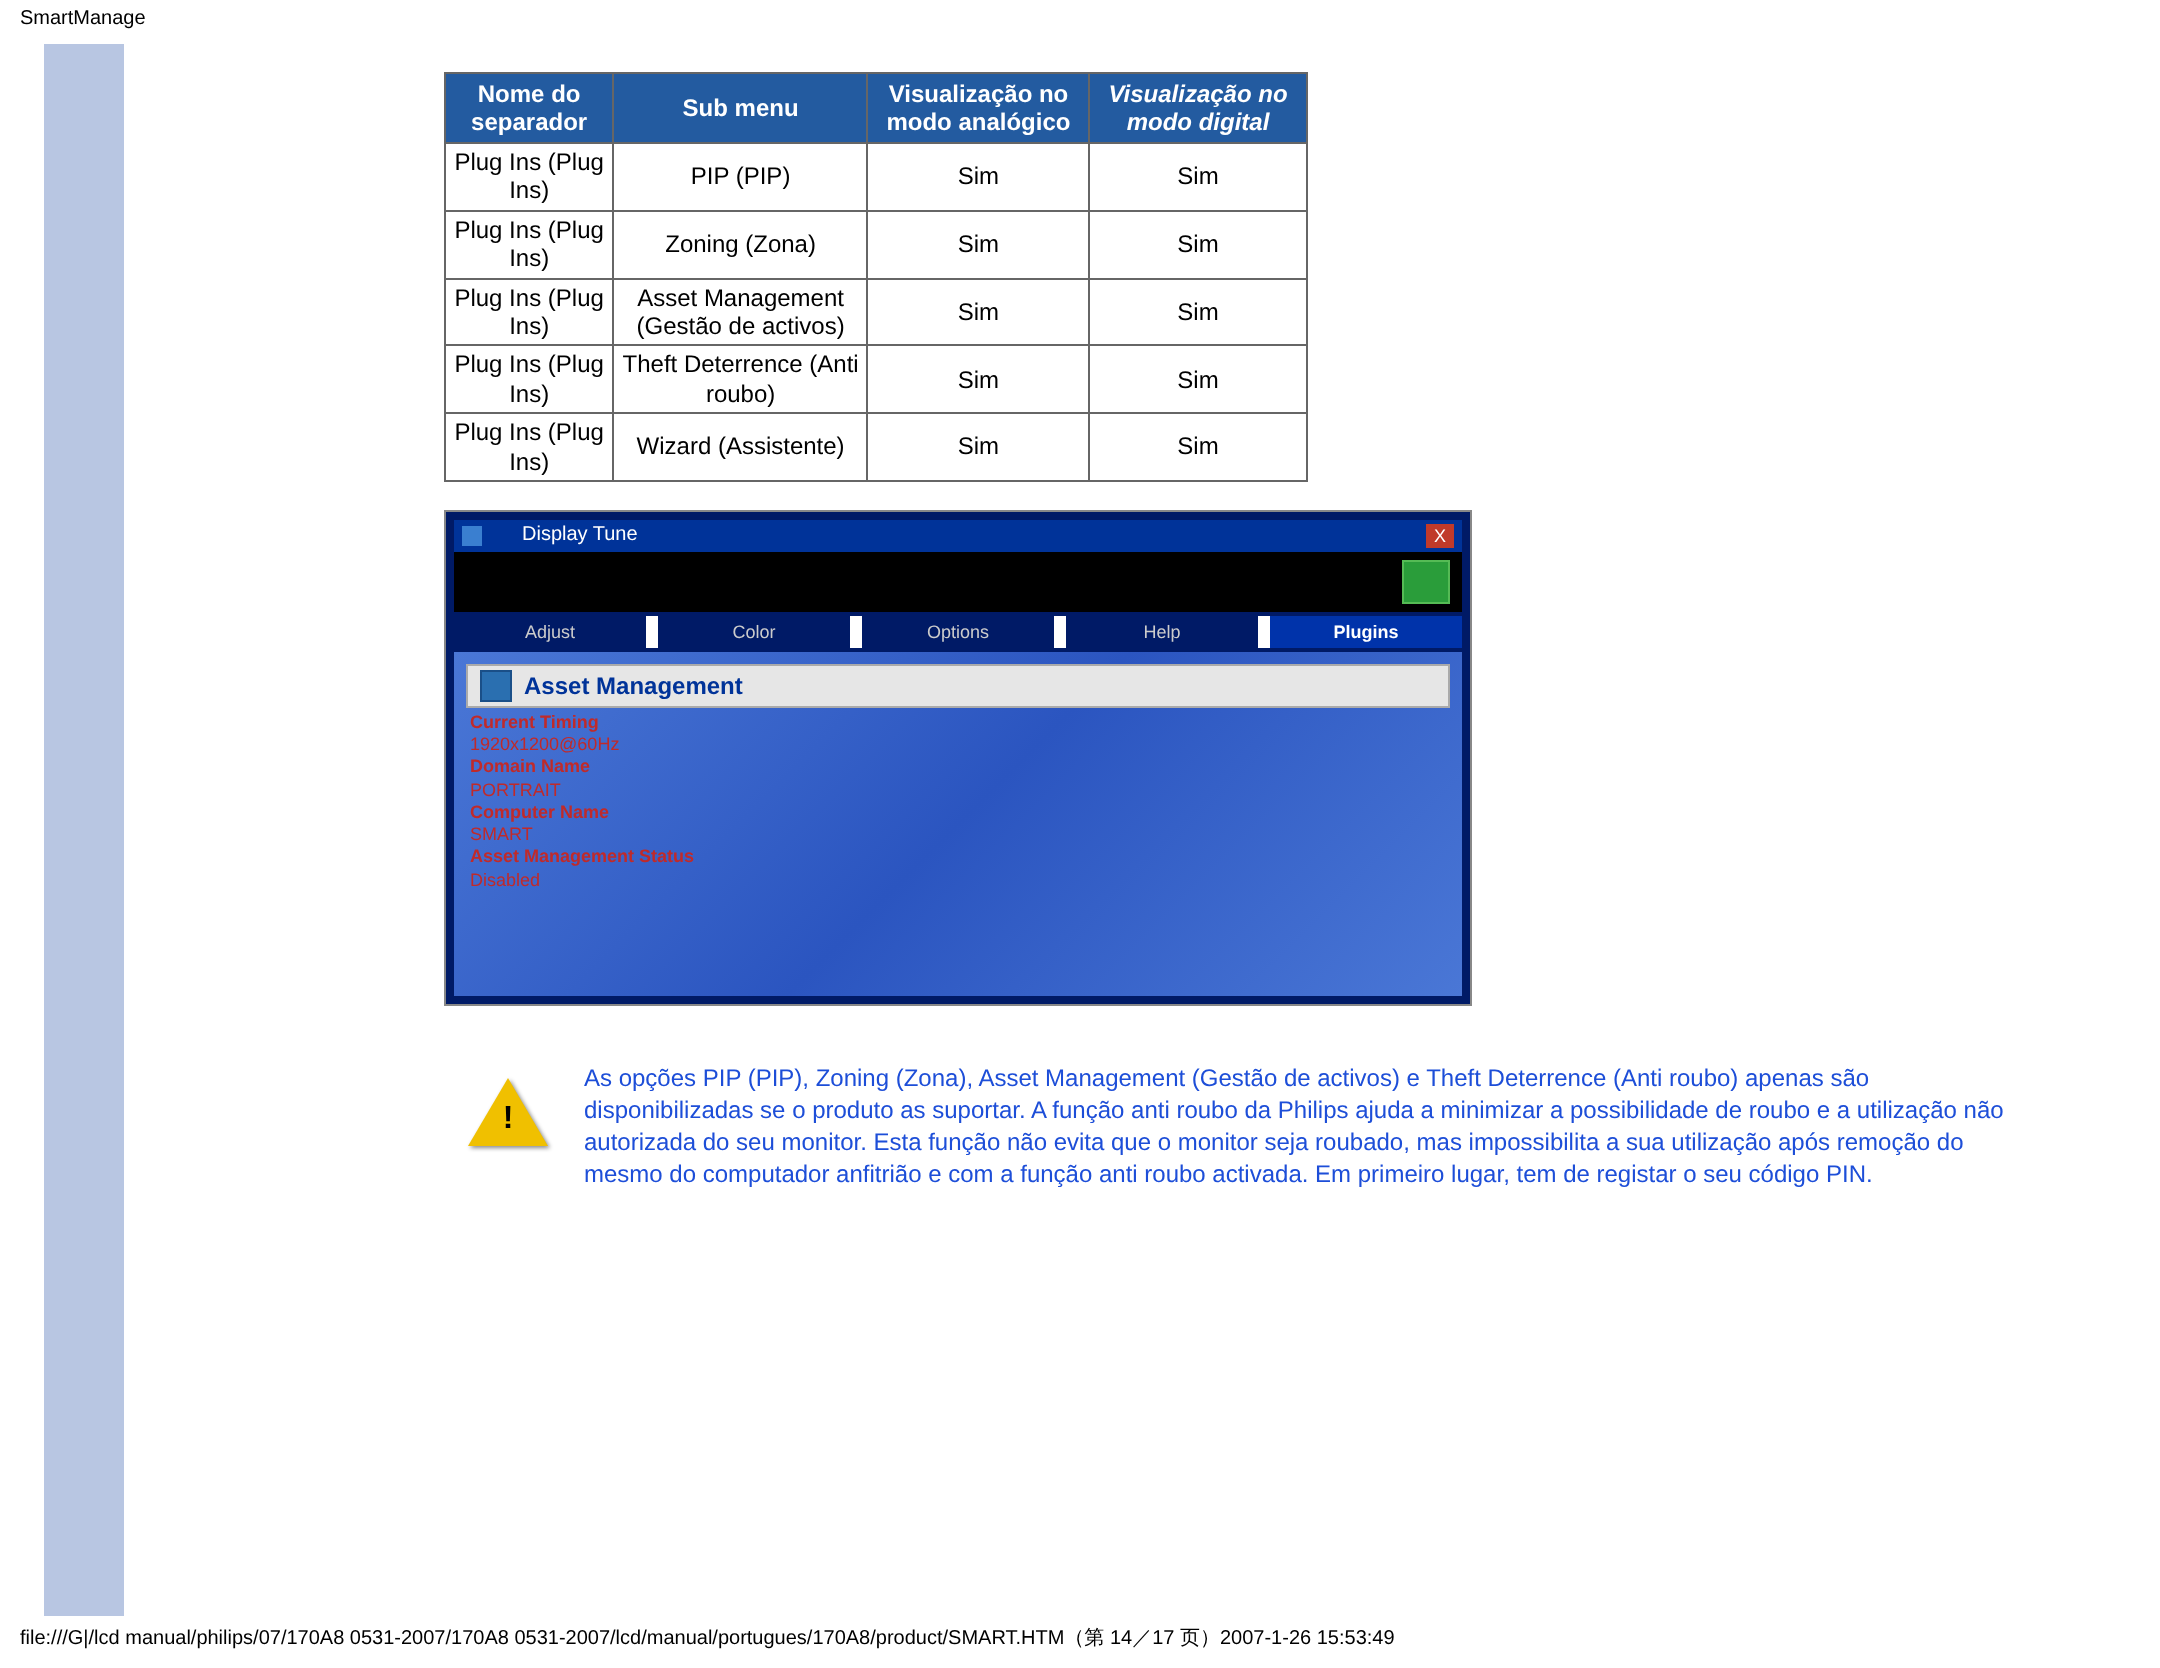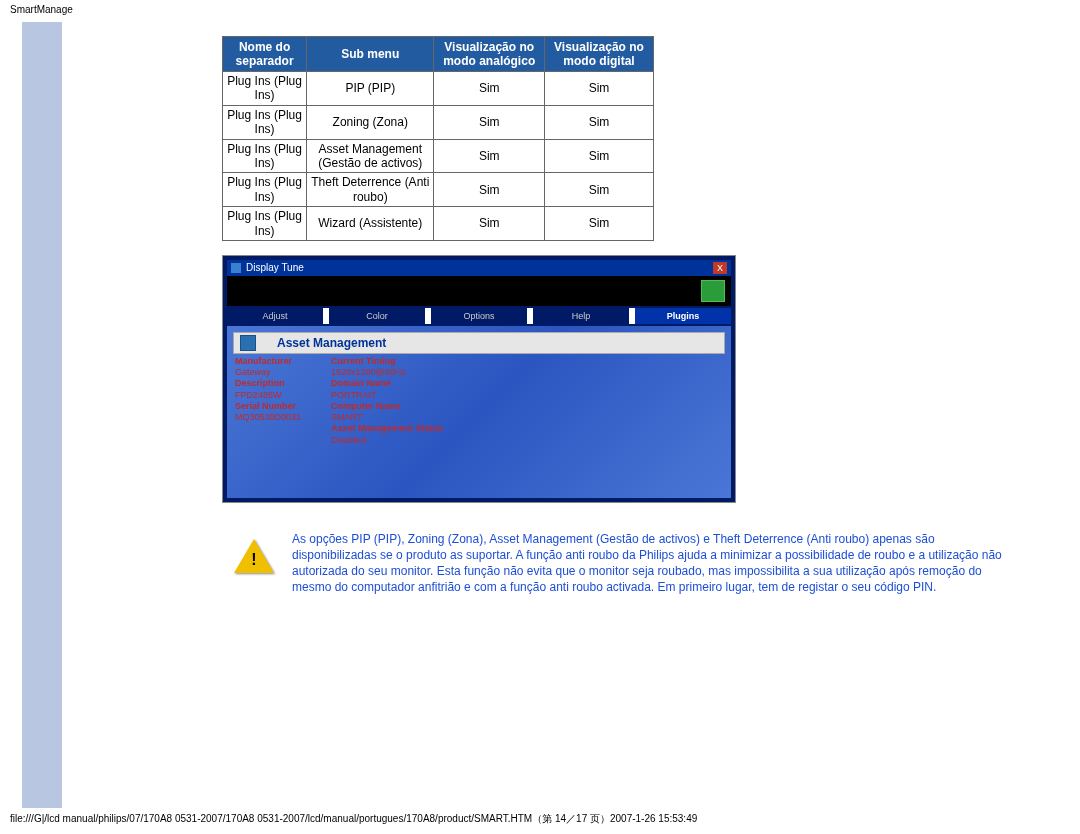--- a/index.html
+++ b/index.html
@@ -64,21 +64,21 @@
     color: #fff;
     font-weight: bold;
     height: 30px;
   }
   table.data td {
     height: 28px;
   }
   .col0 { width: 80px; }
   .col1 { width: 132px; }
   .col2 { width: 110px; }
-  .col3 { width: 108px; }
+  .col3 { width: 108px; font-style: italic; }
 
   
   .shot-wrap {
     width: 514px;
     margin-bottom: 28px;
   }
   .shot {
     width: 514px;
     height: 248px;
     background: #001a66;
@@ -95,21 +95,21 @@
     display: flex;
     align-items: center;
     padding: 0 4px;
     color: #fff;
     font-size: 10px;
   }
   .shot .titlebar .tleft {
     flex: 1;
     display: flex;
     align-items: center;
-    gap: 5px;
+    gap: 20px;
   }
   .shot .closebtn {
     width: 14px;
     height: 12px;
     background: #c03a2a;
     color: #fff;
     font-size: 9px;
     line-height: 12px;
     text-align: center;
   }
@@ -151,21 +151,21 @@
     background: linear-gradient(135deg,#4a77d6 0%, #2b55c0 50%, #4a77d6 100%);
   }
   .shot .panel .ptitle {
     position:absolute;
     top:6px;left:6px;right:6px;
     height:20px;
     background:#e6e6e6;
     border:1px solid #aaa;
     display:flex;
     align-items:center;
-    gap:21px;
+    gap:6px;
     padding-left:6px;
     font-size:12px;
     font-weight:bold;
     color:#003399;
   }
   .shot .panel .picon{
     width:14px;height:14px;background:#2a6fb0;border:1px solid #1a4f88;
   }
   .shot .panel .cols{
     position:absolute;
@@ -296,28 +296,20 @@
           <div class="tab">Help</div>
           <div class="tab active">Plugins</div>
         </div>
         <div class="panel">
           <div class="ptitle">
             <span class="picon"></span>
             <span>Asset Management</span>
           </div>
           <div class="cols">
             <div class="col">
-              <div><span class="lab">Manufacturer</span></div>
-              <div><span class="val">Gateway</span></div>
-              <div><span class="lab">Description</span></div>
-              <div><span class="val">FPD2485W</span></div>
-              <div><span class="lab">Serial Number</span></div>
-              <div><span class="val">MQ30530D0031</span></div>
-            </div>
-            <div class="col">
               <div><span class="lab">Current Timing</span></div>
               <div><span class="val">1920x1200@60Hz</span></div>
               <div><span class="lab">Domain Name</span></div>
               <div><span class="val">PORTRAIT</span></div>
               <div><span class="lab">Computer Name</span></div>
               <div><span class="val">SMART</span></div>
               <div><span class="lab">Asset Management Status</span></div>
               <div><span class="val">Disabled</span></div>
             </div>
           </div>

